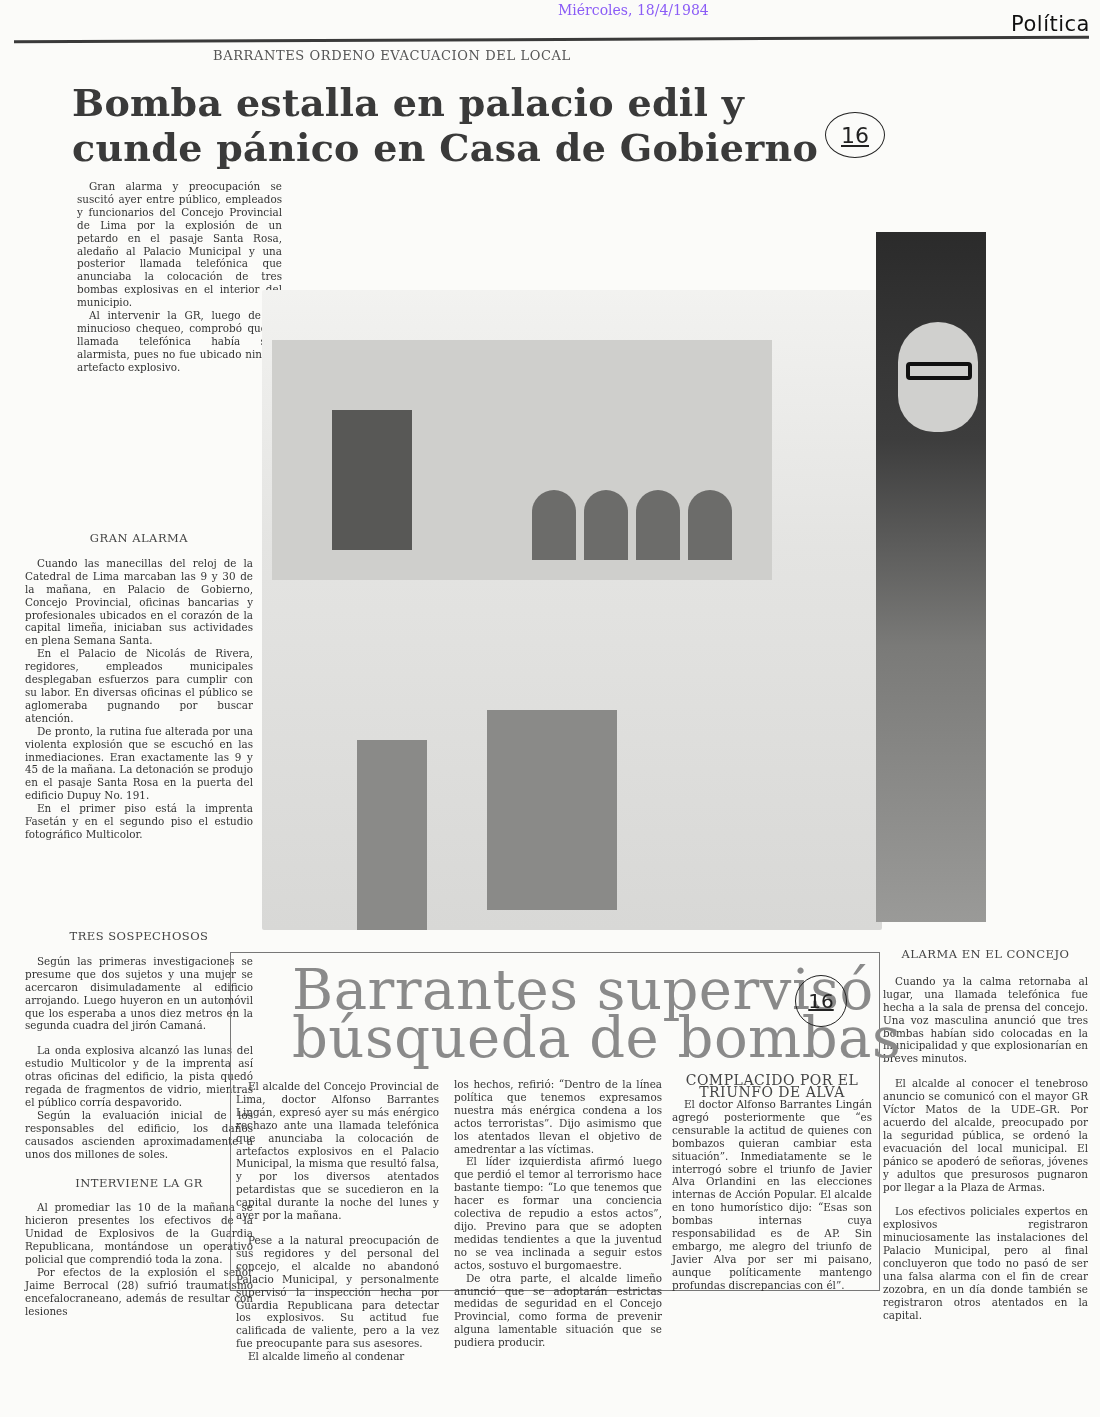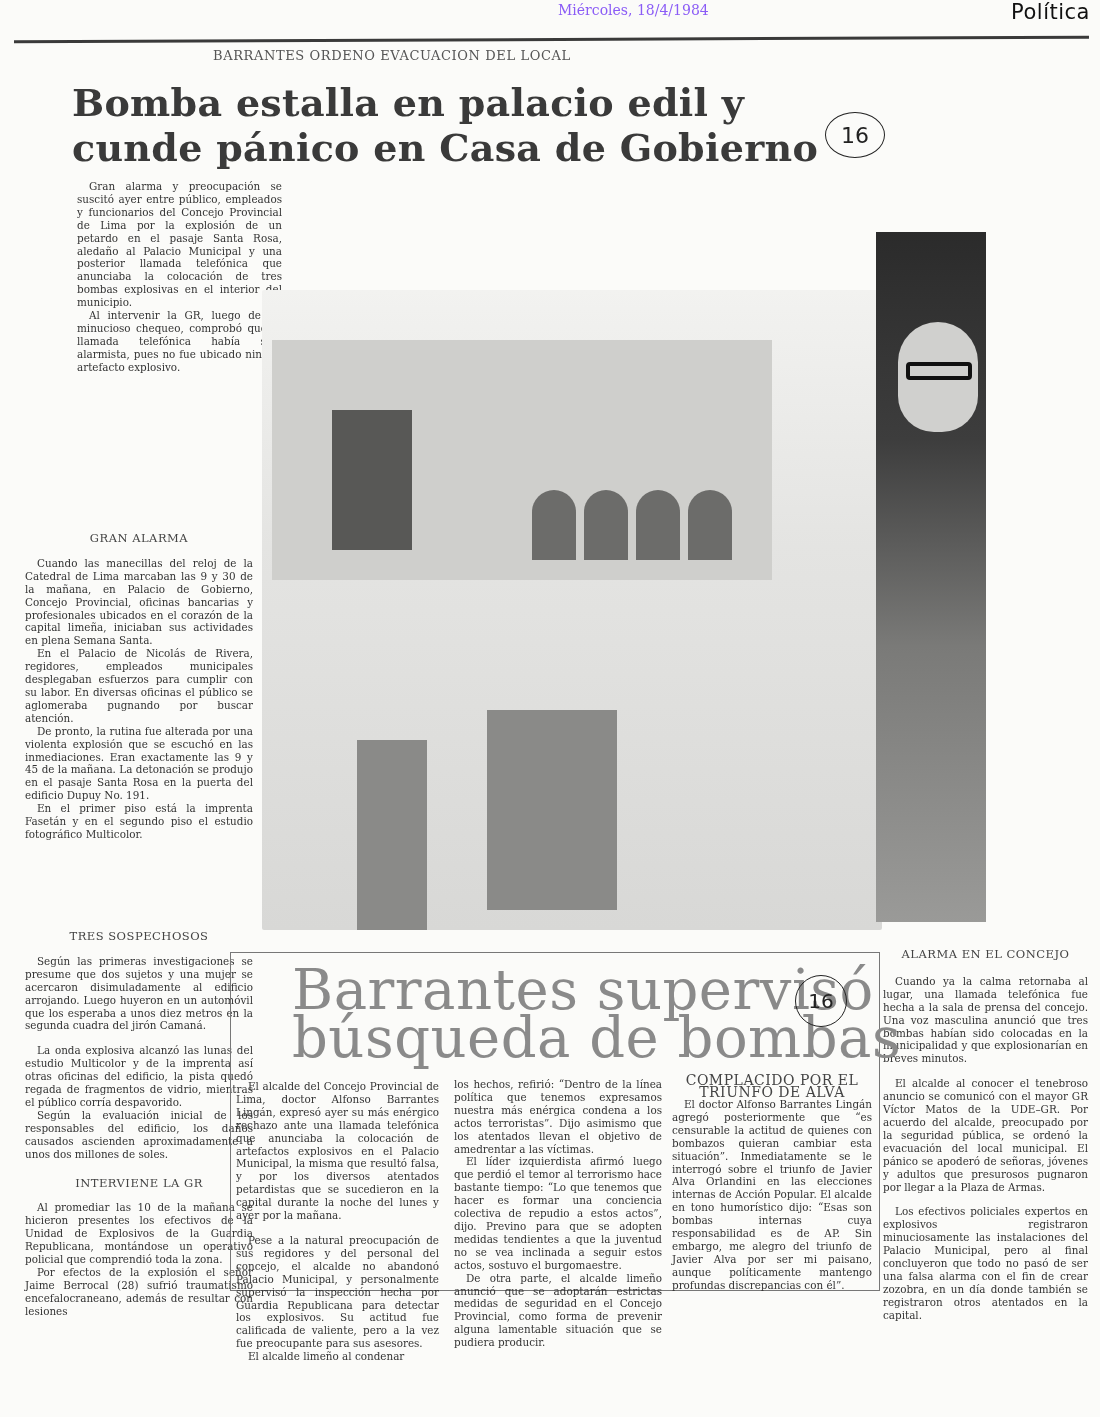--- a/index.html
+++ b/index.html
@@ -2,25 +2,25 @@
 <html><head>
 <meta charset="utf-8">
 <style>
   html, body { margin:0; padding:0; }
   body {
     width:1100px; height:1417px; background:#fbfbf9; position:relative; overflow:hidden;
     font-family:"DejaVu Serif", serif; color:#2a2a2a;
   }
   .abs { position:absolute; }
   .date { left:558px; top:2px; font-size:14px; color:#8b5cf6; }
-  .section { right:10px; top:0px; font-family:"DejaVu Sans", sans-serif; font-size:21px; color:#111; letter-spacing:0.5px; }
+  .section { right:10px; top:12px; font-family:"DejaVu Sans", sans-serif; font-size:21px; color:#111; letter-spacing:0.5px; }
   .rule { left:14px; top:38px; width:1075px; height:3px; background:#3a3a3a; transform:rotate(-0.25deg); }
   .kicker { left:213px; top:48px; font-size:13px; letter-spacing:0.6px; color:#555; }
   .head1 { left:72px; top:80px; font-family:"DejaVu Serif", serif; font-size:38px; line-height:45px; color:#3a3a3a; font-weight:bold; letter-spacing:0.3px; }
-  .circ { border:1.6px solid #222; border-radius:50%; font-family:"DejaVu Sans", sans-serif; color:#222; display:flex; align-items:center; justify-content:center; }
+  .circ { border:1.6px solid #222; border-radius:50%; font-family:"DejaVu Sans", sans-serif; color:#222; display:flex; align-items:center; justify-content:center;text-decoration:underline; }
   .circ1 { left:825px; top:112px; width:58px; height:44px; font-size:22px; }
   .col { font-size:10.4px; line-height:12.9px; text-align:justify; color:#333; }
   .col p { margin:0; text-indent:12px; }
   .col p.gap { margin-top:12px; }
   .col .sub { text-align:center; text-indent:0; font-size:11.5px; letter-spacing:0.5px; margin:16px 0 12px; color:#444; }
   .c1 { left:48px; top:180px; width:205px;margin-left:29px; }
   .c1b { left:25px; top:516px; width:228px; }
   .c1c { left:25px; top:930px; width:228px; }
   .photo-bldg { left:262px; top:290px; width:620px; height:640px; background:linear-gradient(180deg,#f2f2f0 0%,#e4e4e2 40%,#d8d8d6 100%); border-radius:2px; }
   .photo-bldg .facade { position:absolute; left:10px; top:50px; width:500px; height:240px; background:#cfcfcc; }

